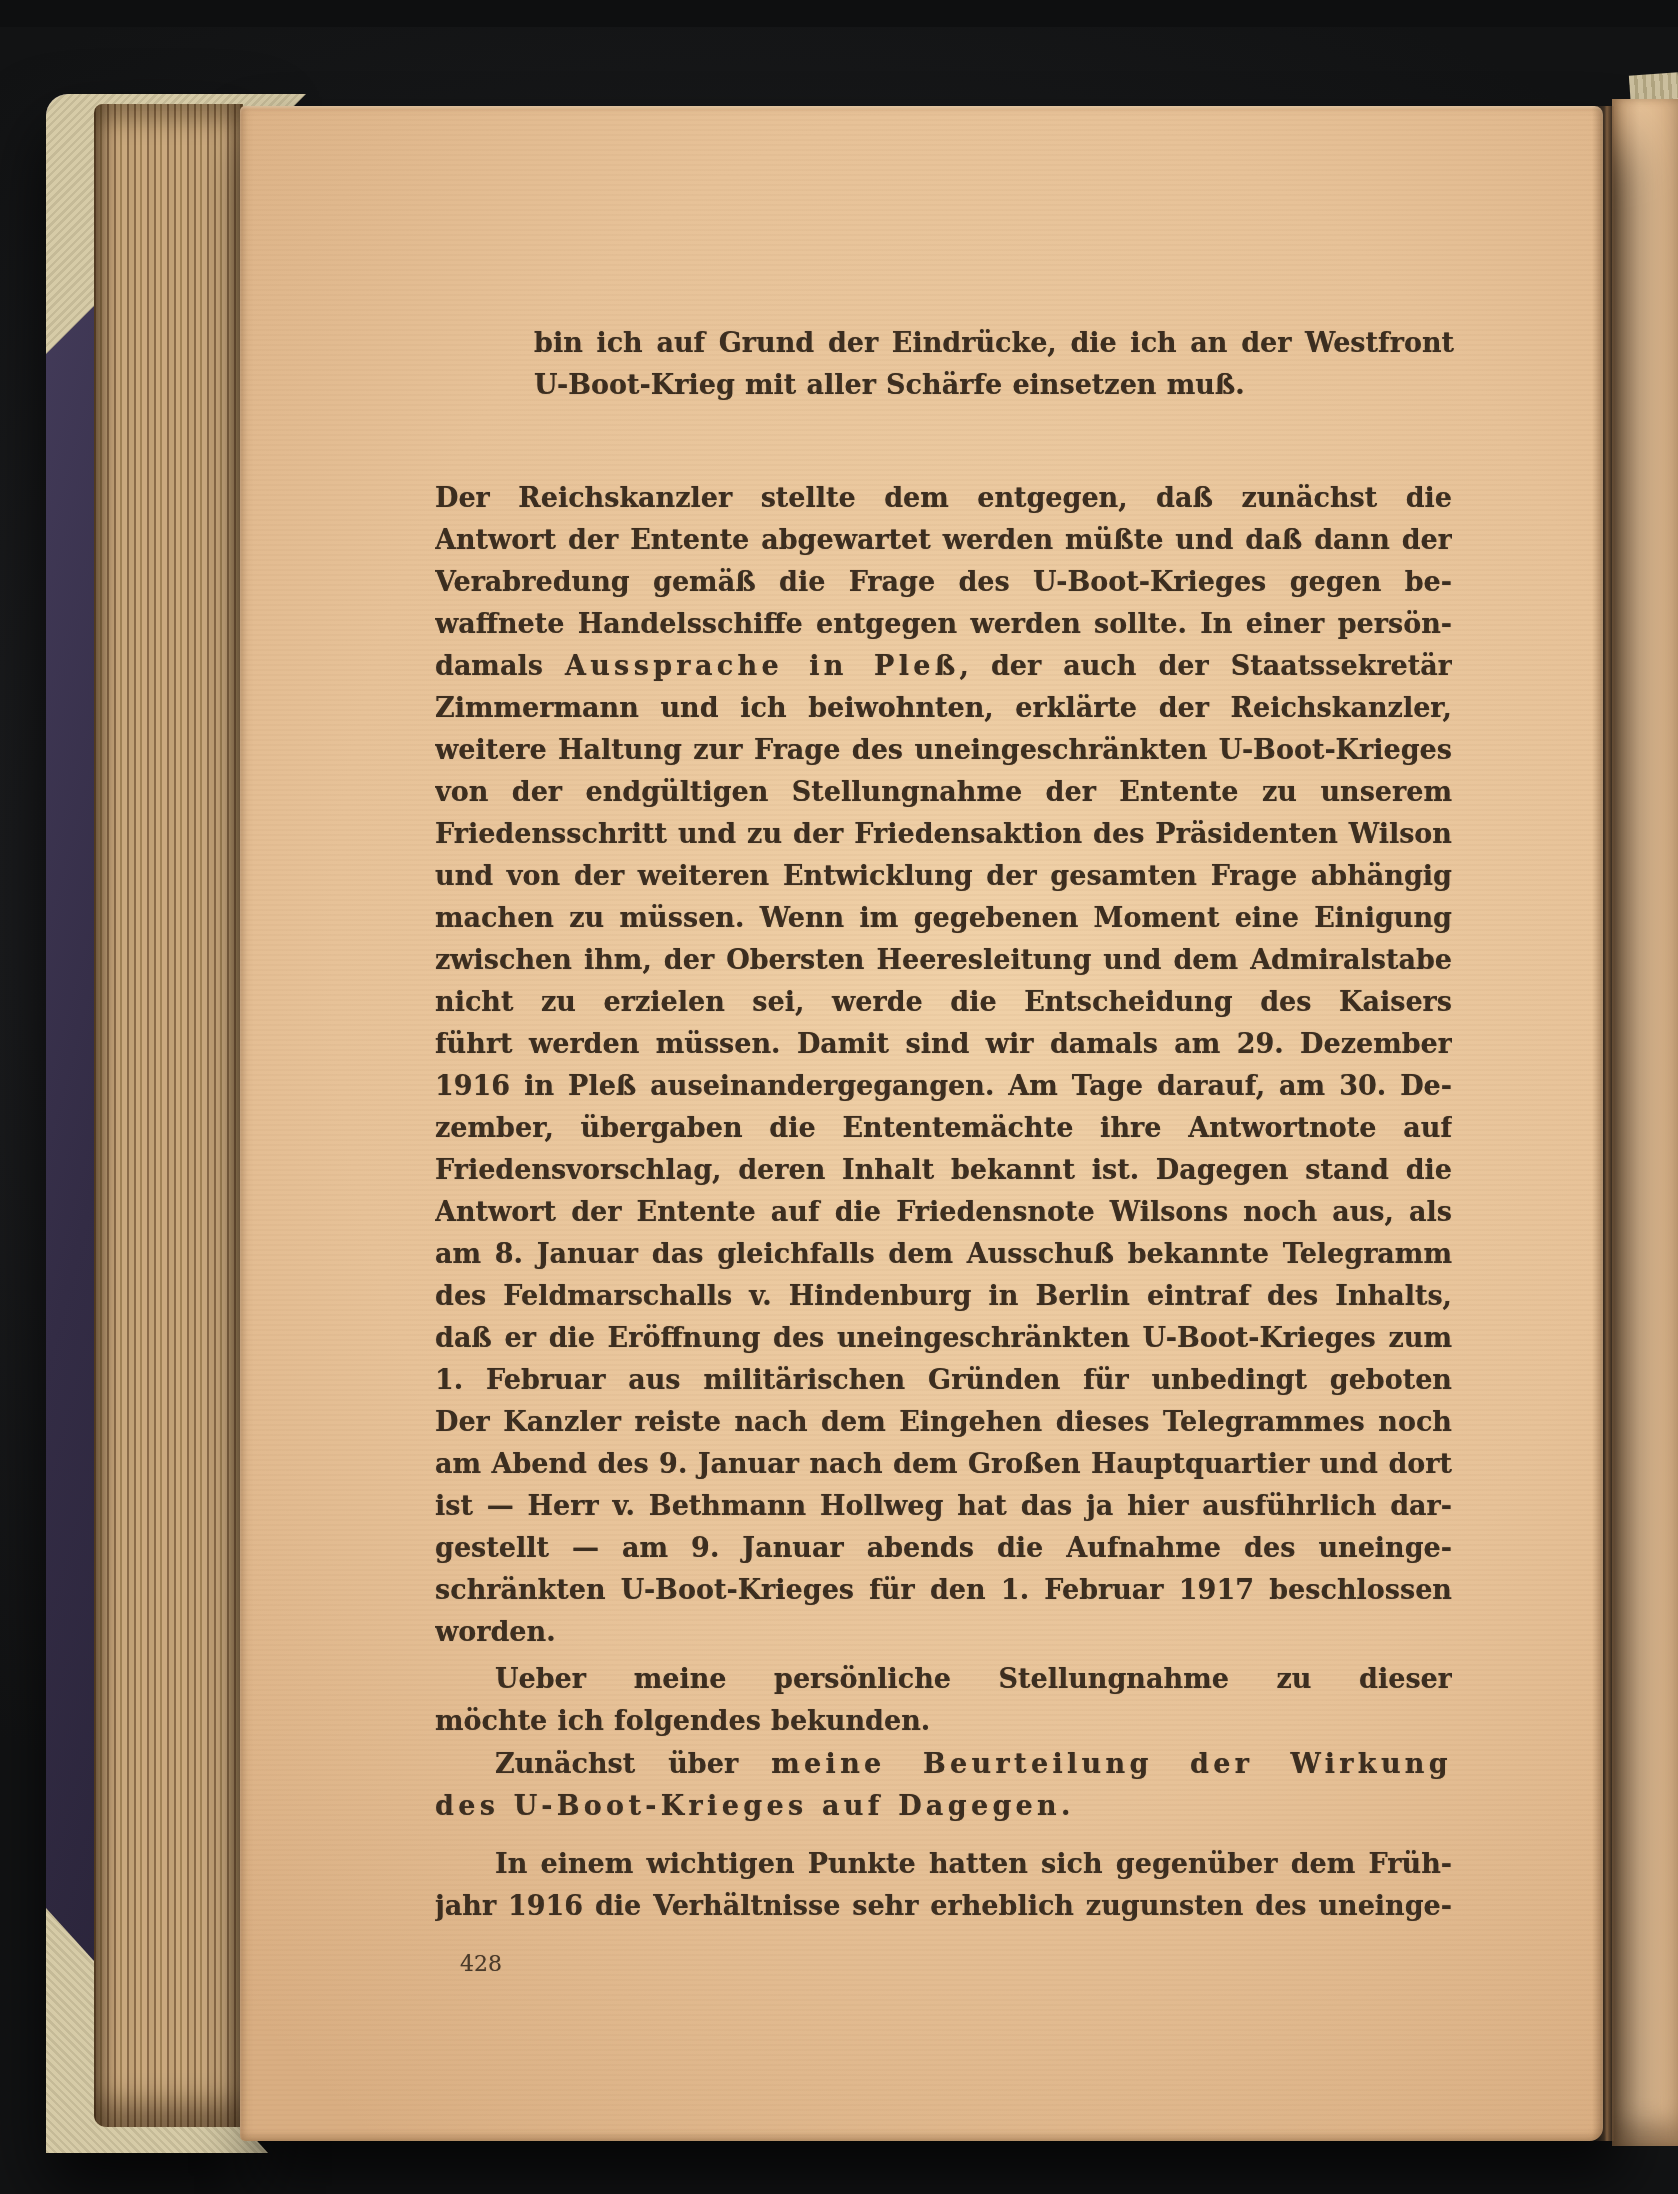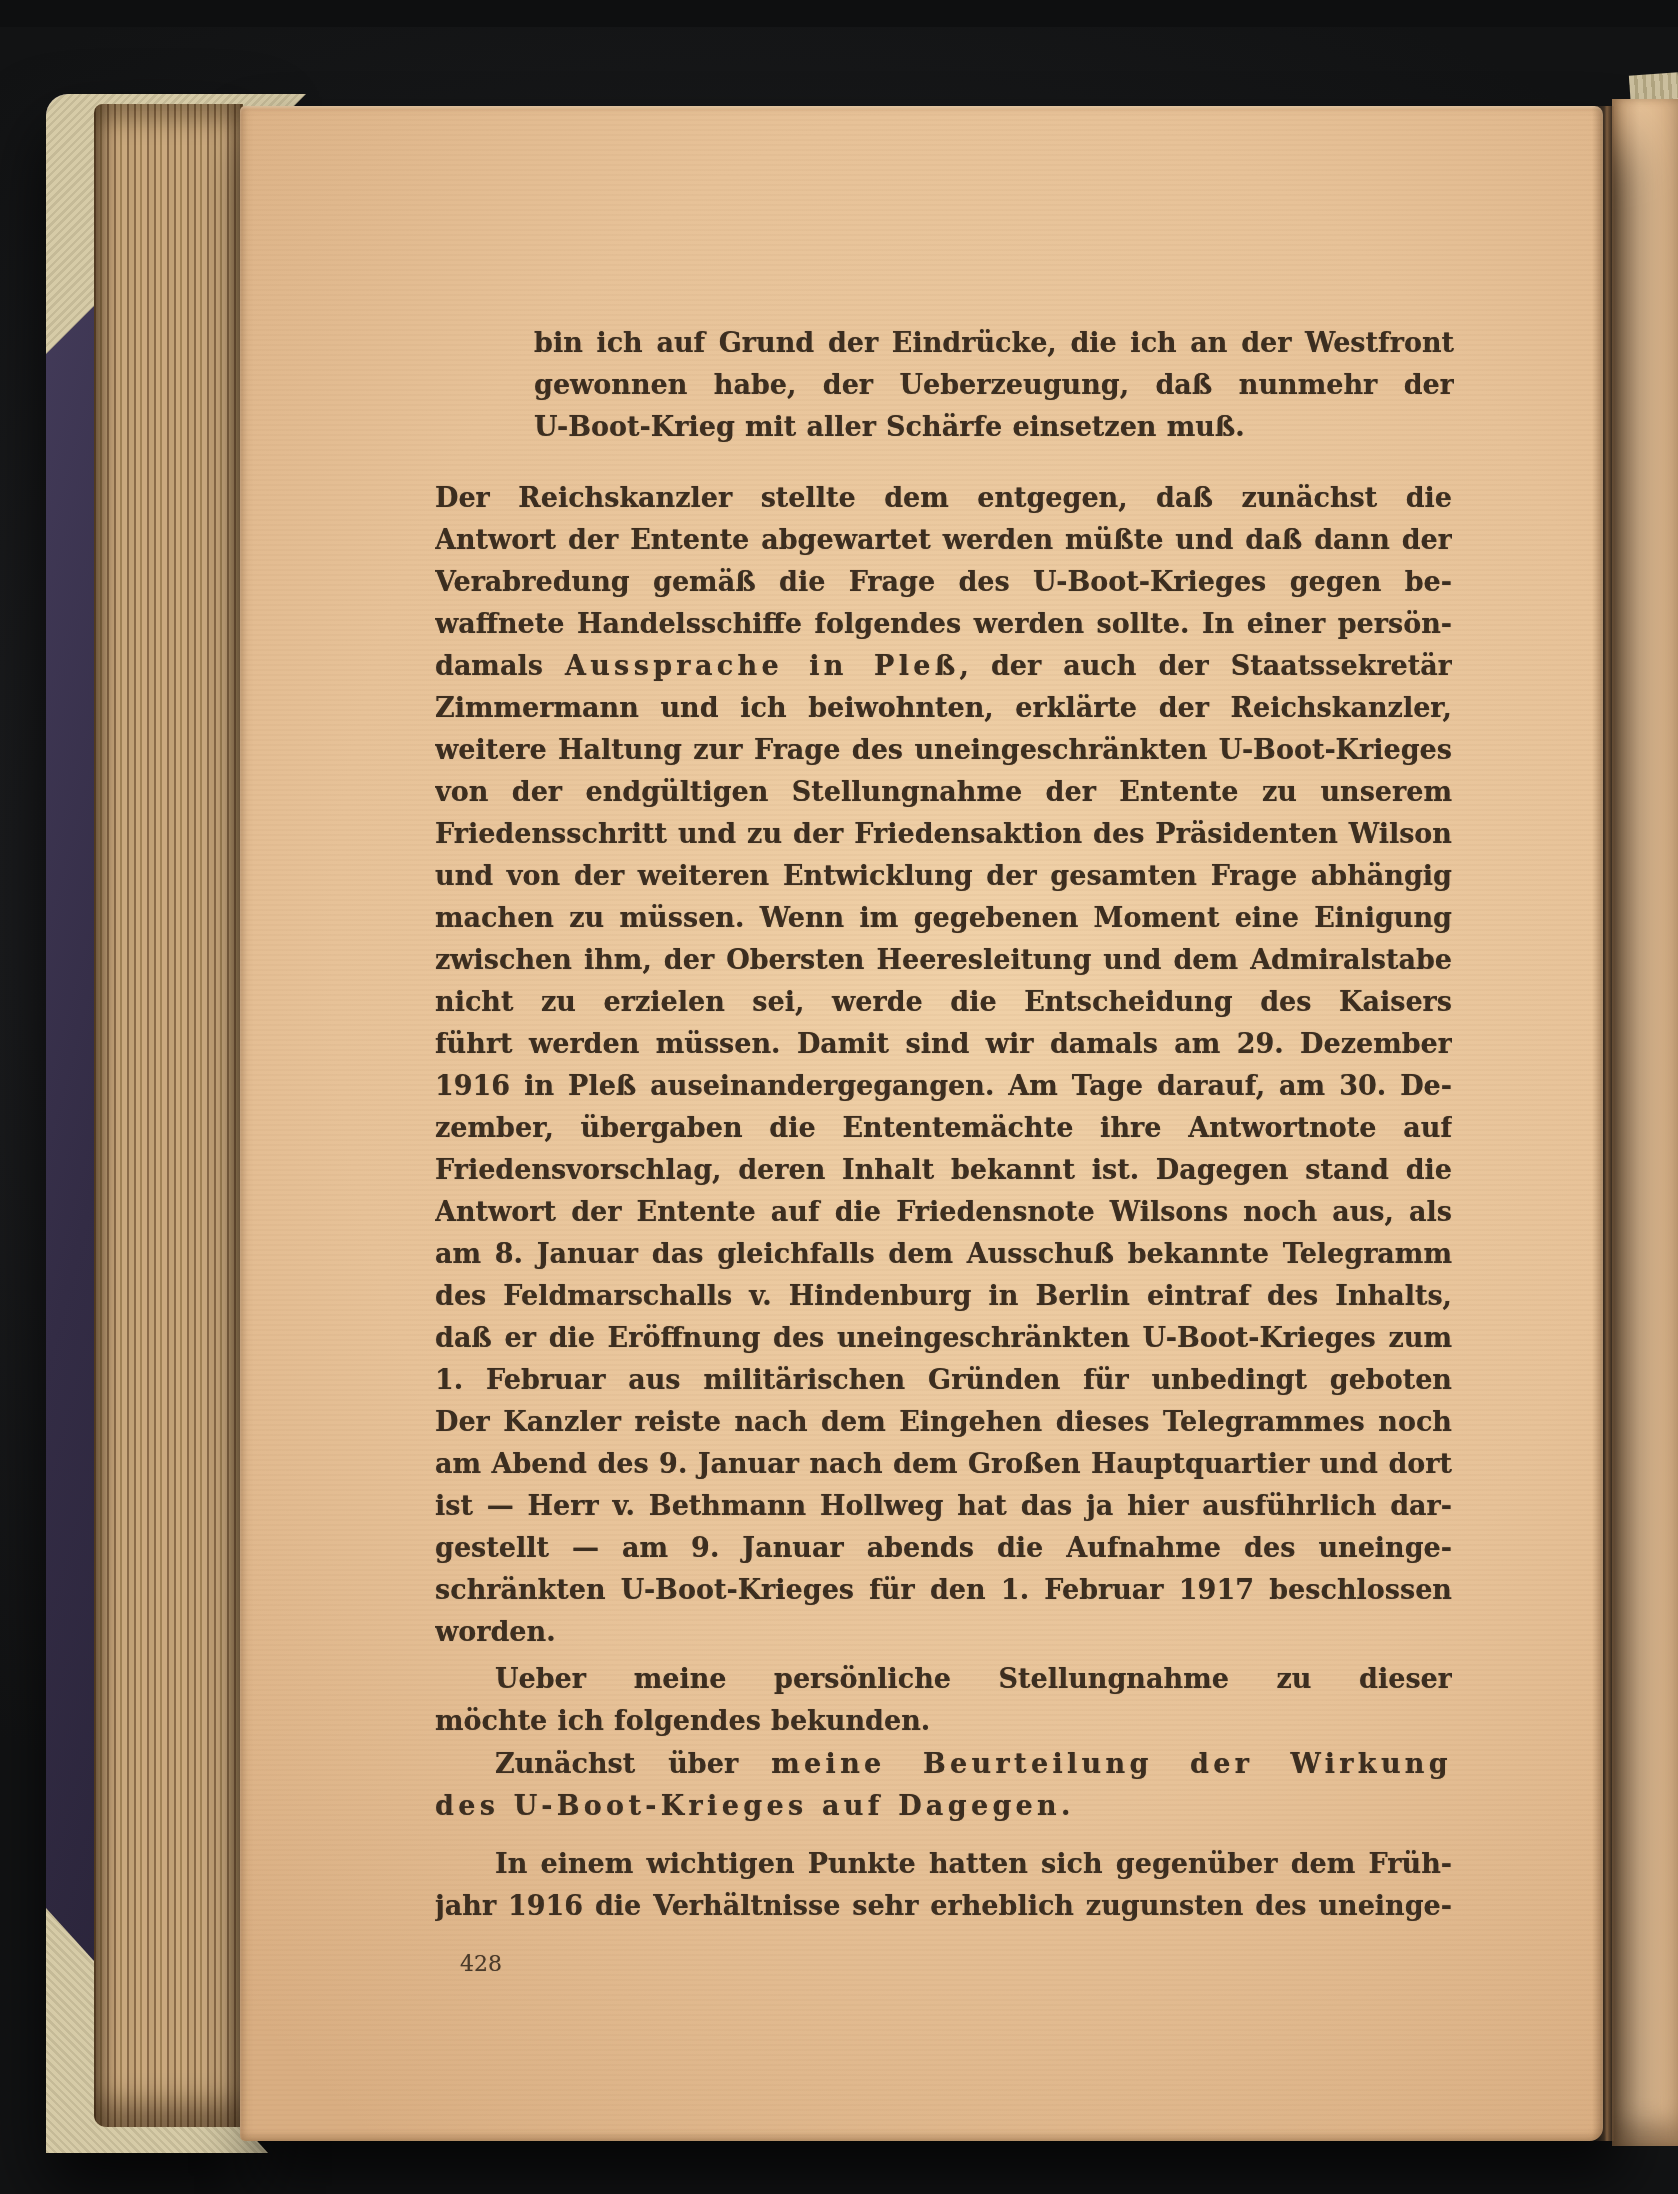--- a/index.html
+++ b/index.html
@@ -101,29 +101,28 @@
   <div class="abs" id="cover-corner-canvas-top"></div>
   <div class="abs" id="cover-corner-canvas-bottom"></div>
   <div class="abs" id="page-edge-stack"></div>
   <div class="abs" id="headband"></div>
   <div class="abs" id="adjacent-page"></div>
   <div class="abs" id="book-page"></div>
   <div class="abs" id="gutter-shadow"></div>
 
   <div class="textblock" id="quote-block">
       <div class="line j">bin ich auf Grund der Eindrücke, die ich an der Westfront</div>
-      <div class="line j">gewonnen habe, der Ueberzeugung, daß nunmehr der</div>
       <div class="line">U-Boot-Krieg mit aller Schärfe einsetzen muß.</div>
     </div>
 
   <div class="textblock" id="para1">
       <div class="line j">Der Reichskanzler stellte dem entgegen, daß zunächst die formelle</div>
       <div class="line j">Antwort der Entente abgewartet werden müßte und daß dann der</div>
       <div class="line j">Verabredung gemäß die Frage des U-Boot-Krieges gegen be-</div>
-      <div class="line j">waffnete Handelsschiffe folgendes werden sollte. In einer persön-</div>
+      <div class="line j">waffnete Handelsschiffe entgegen werden sollte. In einer persön-</div>
       <div class="line j"><span>damals </span><span class="sp">Aussprache in Pleß</span><span>, der auch der Staatssekretär</span></div>
       <div class="line j">Zimmermann und ich beiwohnten, erklärte der Reichskanzler, seine</div>
       <div class="line j">weitere Haltung zur Frage des uneingeschränkten U-Boot-Krieges</div>
       <div class="line j">von der endgültigen Stellungnahme der Entente zu unserem</div>
       <div class="line j">Friedensschritt und zu der Friedensaktion des Präsidenten Wilson</div>
       <div class="line j">und von der weiteren Entwicklung der gesamten Frage abhängig</div>
       <div class="line j">machen zu müssen. Wenn im gegebenen Moment eine Einigung</div>
       <div class="line j">zwischen ihm, der Obersten Heeresleitung und dem Admiralstabe</div>
       <div class="line j">nicht zu erzielen sei, werde die Entscheidung des Kaisers herbeige-</div>
       <div class="line j">führt werden müssen. Damit sind wir damals am 29. Dezember</div>

